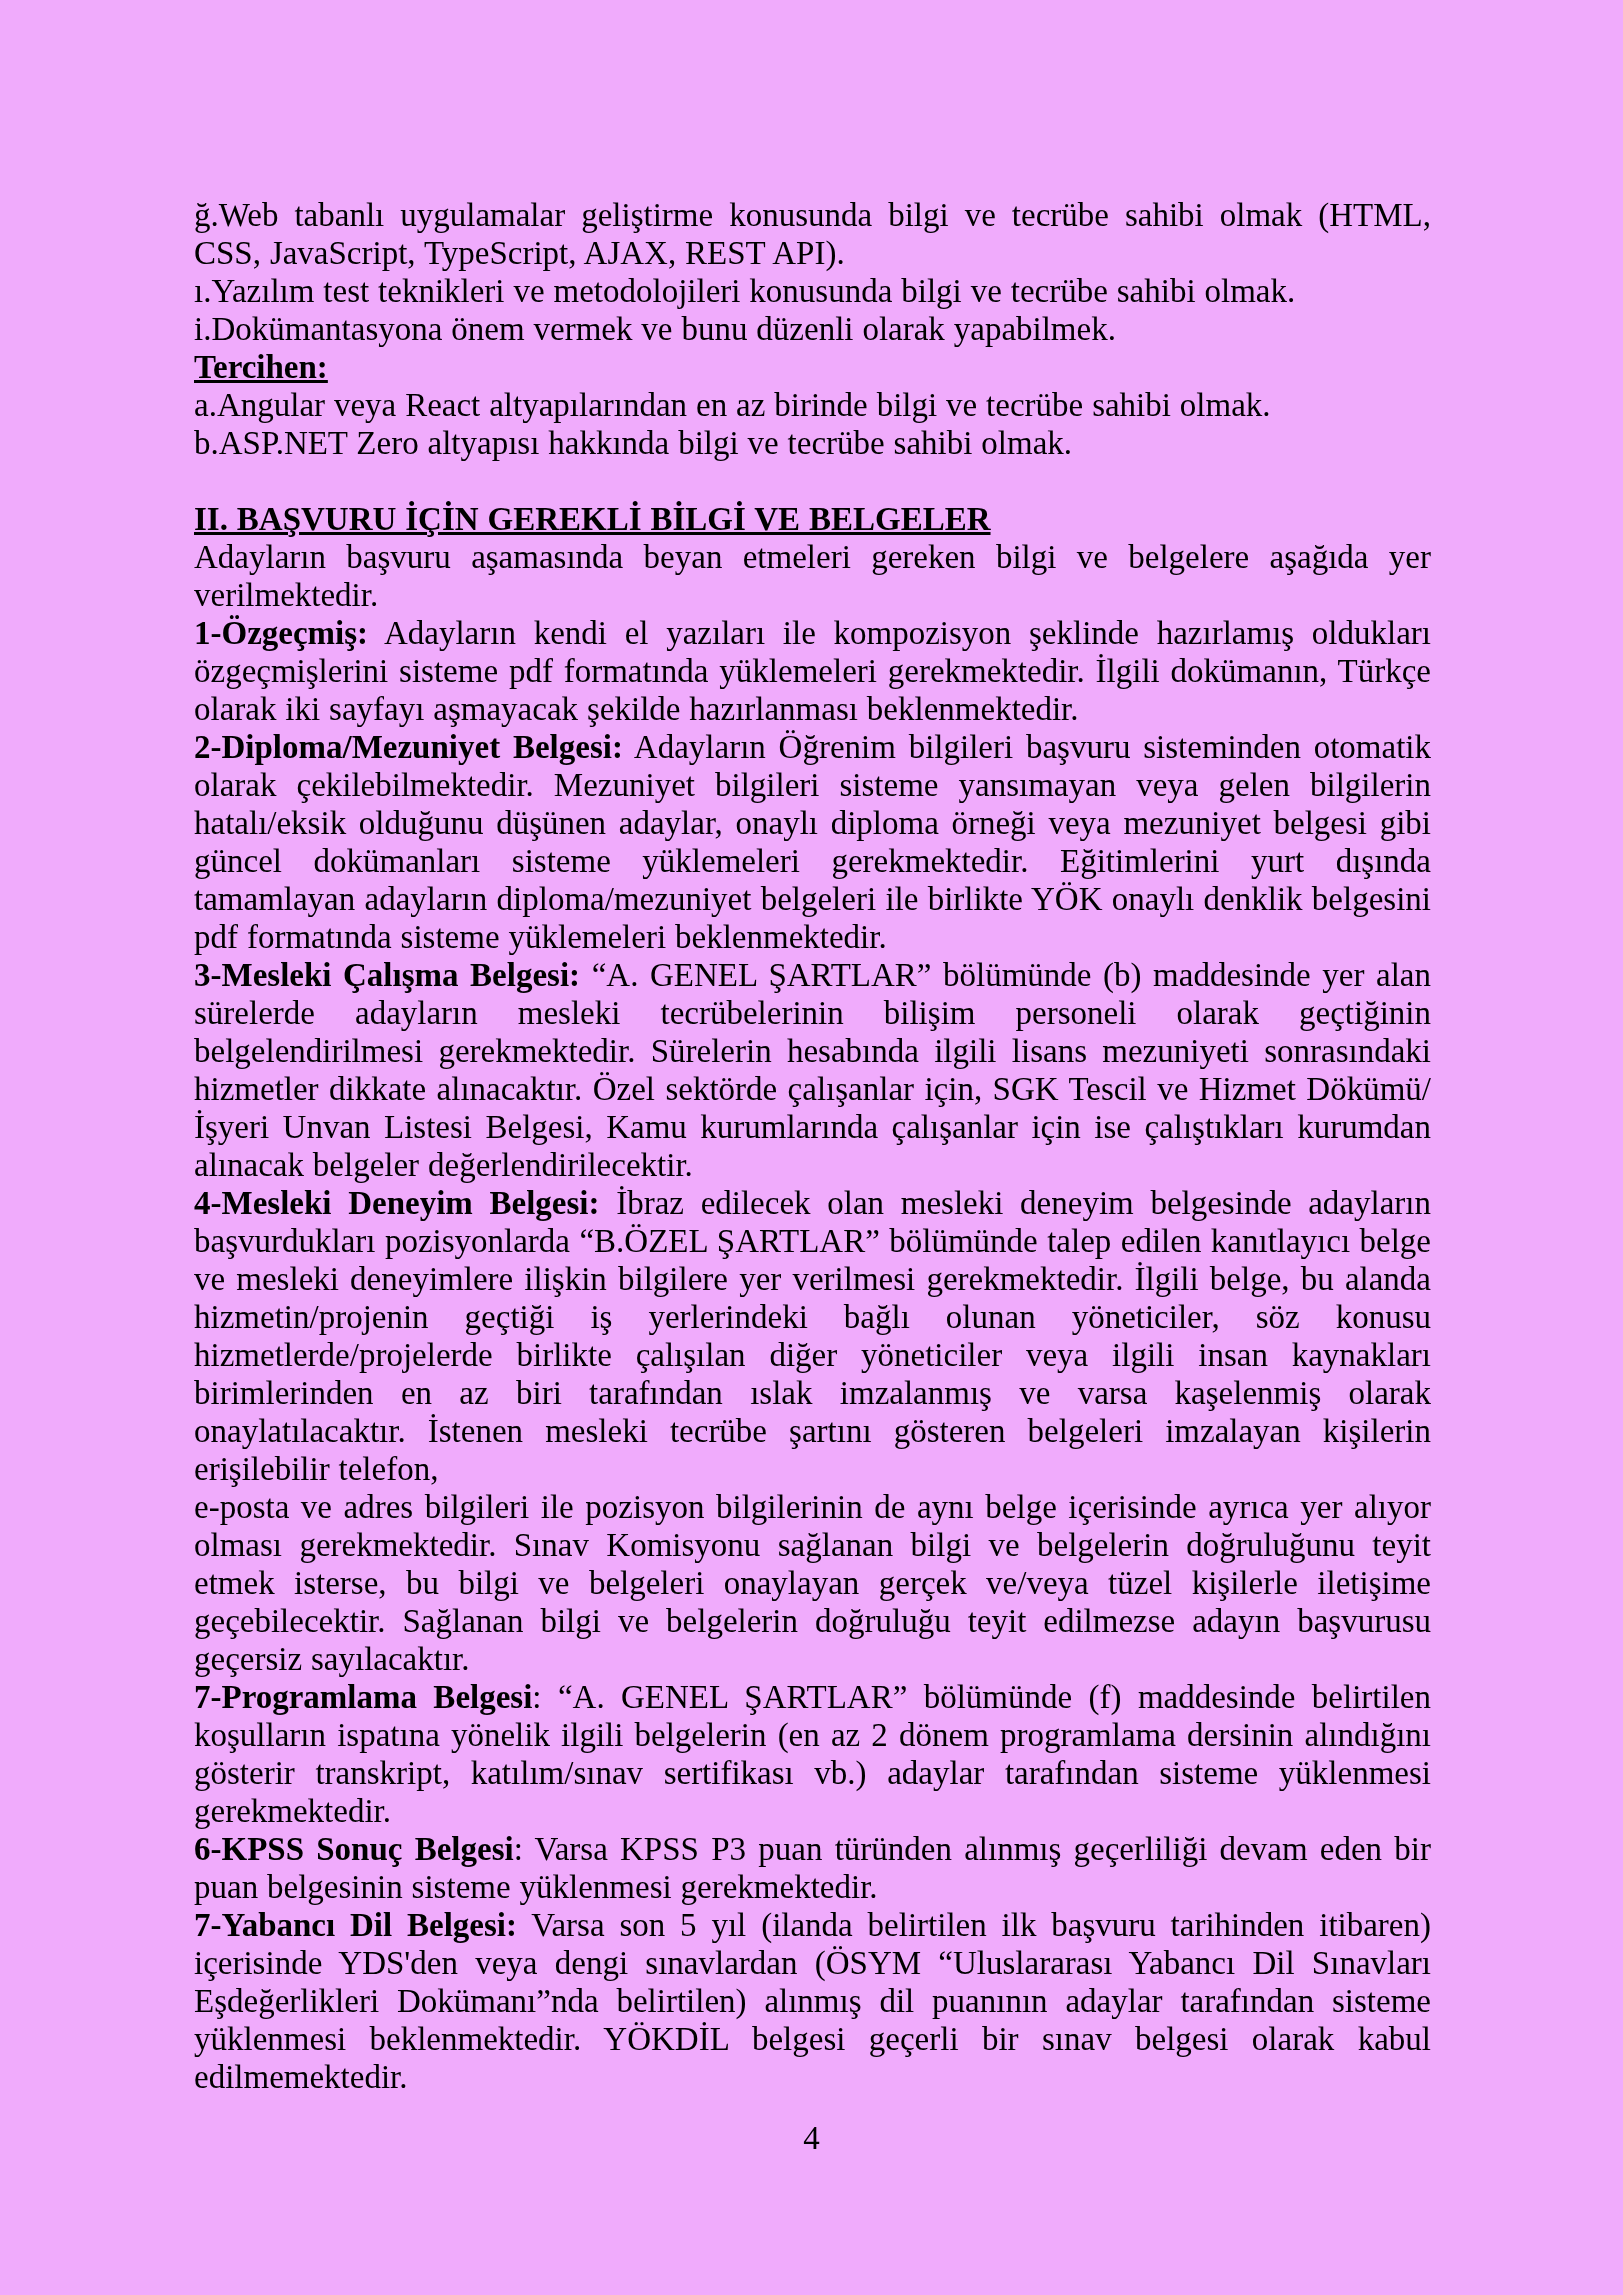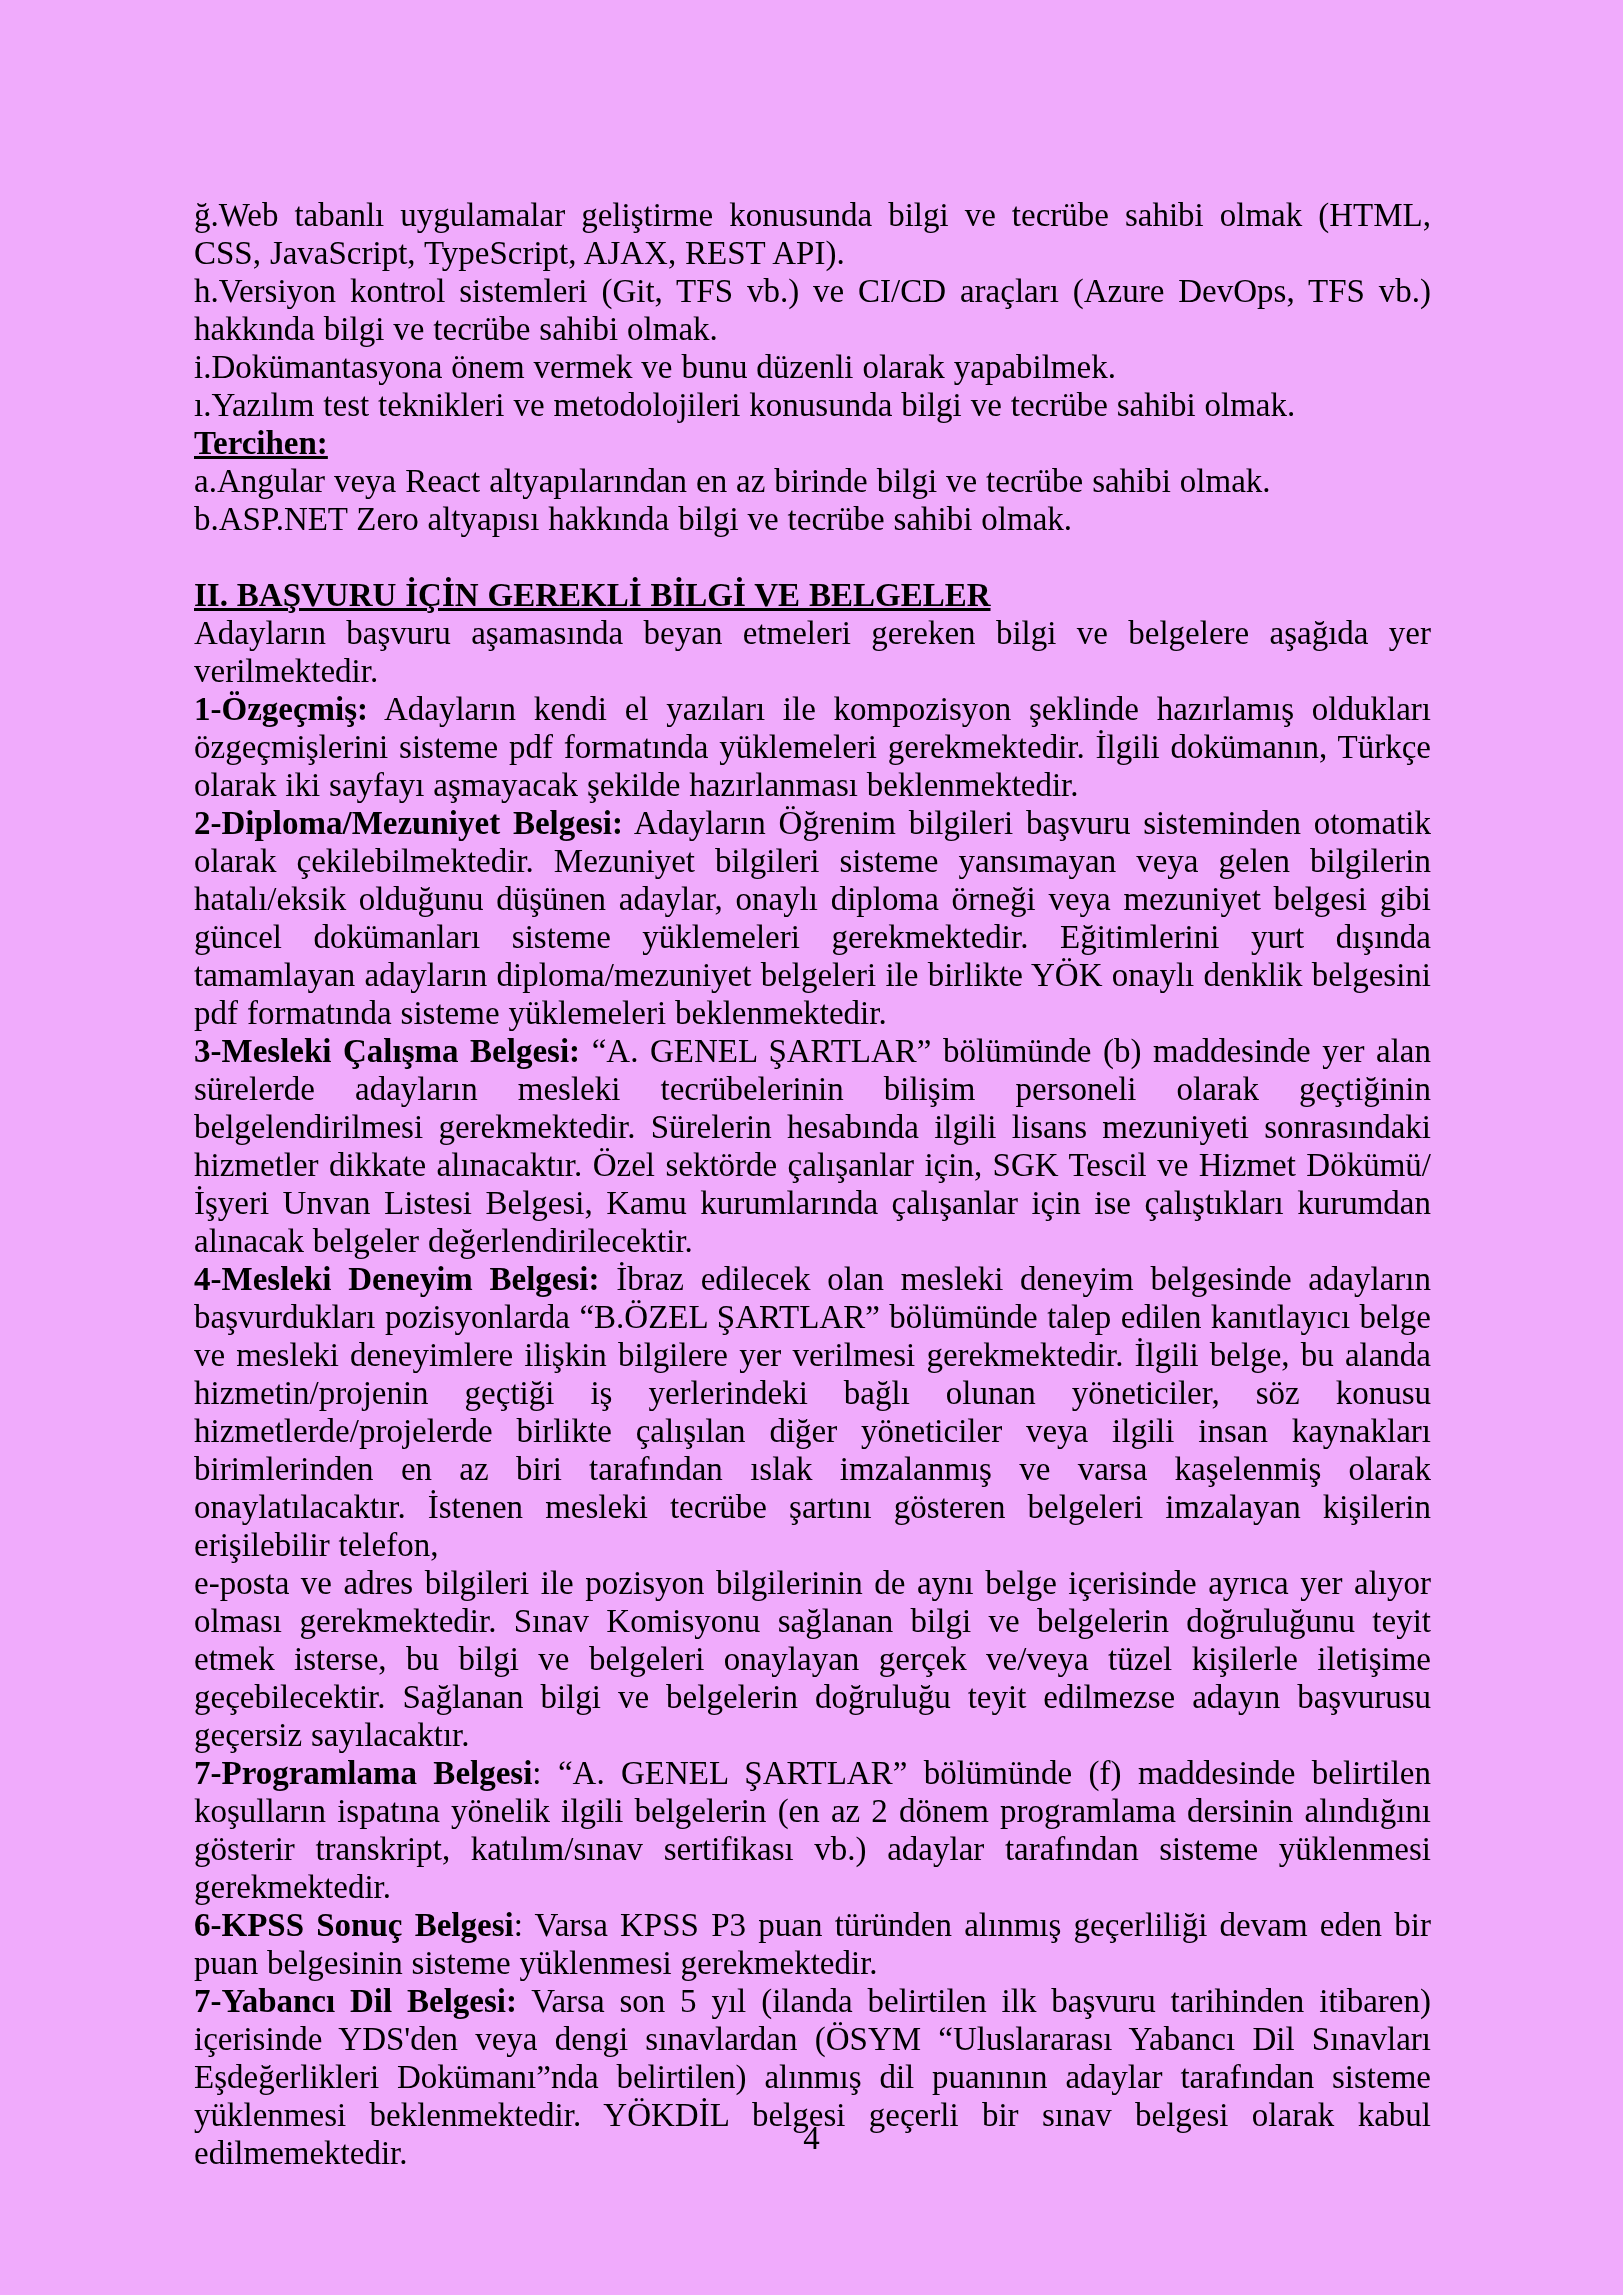--- a/index.html
+++ b/index.html
@@ -60,23 +60,22 @@
     color: #000000;
   }
 </style>
 </head>
 <body>
 
 <div class="page">
   <div class="content">
 
     <p>ğ.Web tabanlı uygulamalar geliştirme konusunda bilgi ve tecrübe sahibi olmak (HTML, CSS, JavaScript, TypeScript, AJAX, REST API).</p>
-    <p>h.Versiyon kontrol sistemleri (Git, TFS vb.) ve CI/CD araçları (Azure DevOps, TFS vb.) hakkında bilgi ve tecrübe sahibi olmak.</p>
+    <p>ı.Yazılım test teknikleri ve metodolojileri konusunda bilgi ve tecrübe sahibi olmak.</p>
     <p>i.Dokümantasyona önem vermek ve bunu düzenli olarak yapabilmek.</p>
-    <p>ı.Yazılım test teknikleri ve metodolojileri konusunda bilgi ve tecrübe sahibi olmak.</p>
 
     <p class="bold">Tercihen:</p>
 
     <p>a.Angular veya React altyapılarından en az birinde bilgi ve tecrübe sahibi olmak.</p>
     <p>b.ASP.NET Zero altyapısı hakkında bilgi ve tecrübe sahibi olmak.</p>
 
     <div class="gap"></div>
 
     <p class="bold">II. BAŞVURU İÇİN GEREKLİ BİLGİ VE BELGELER</p>
 

